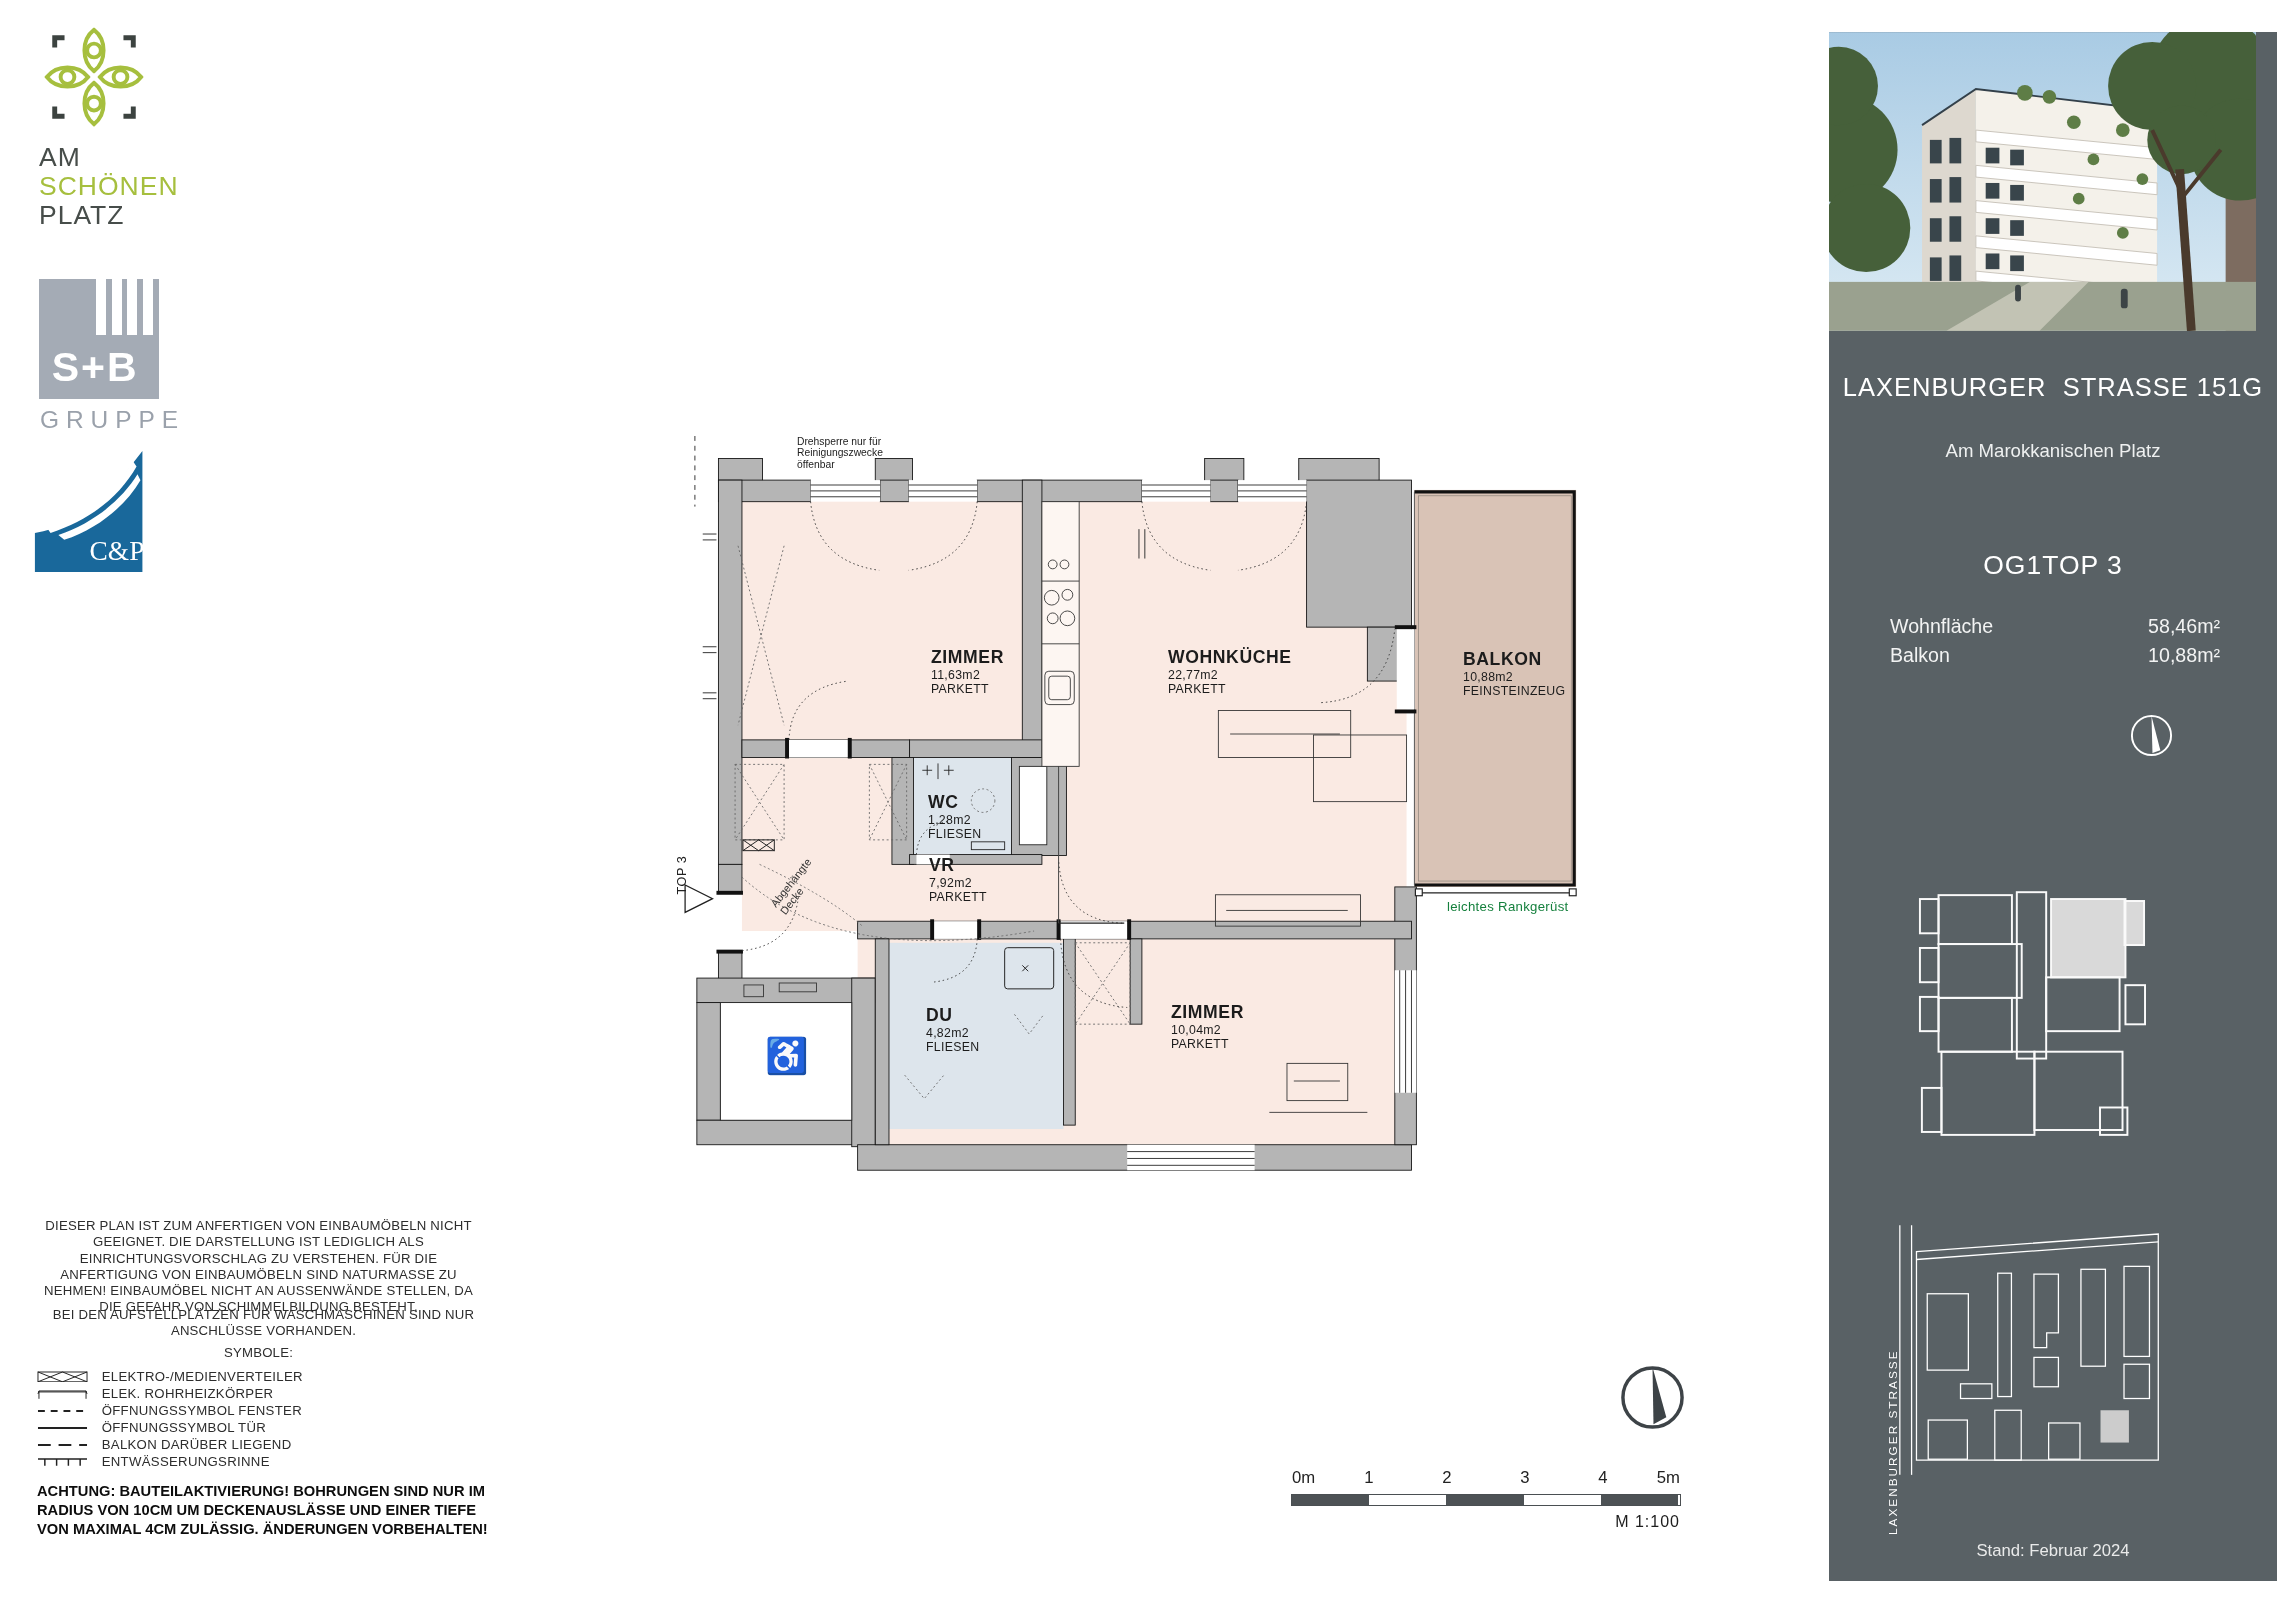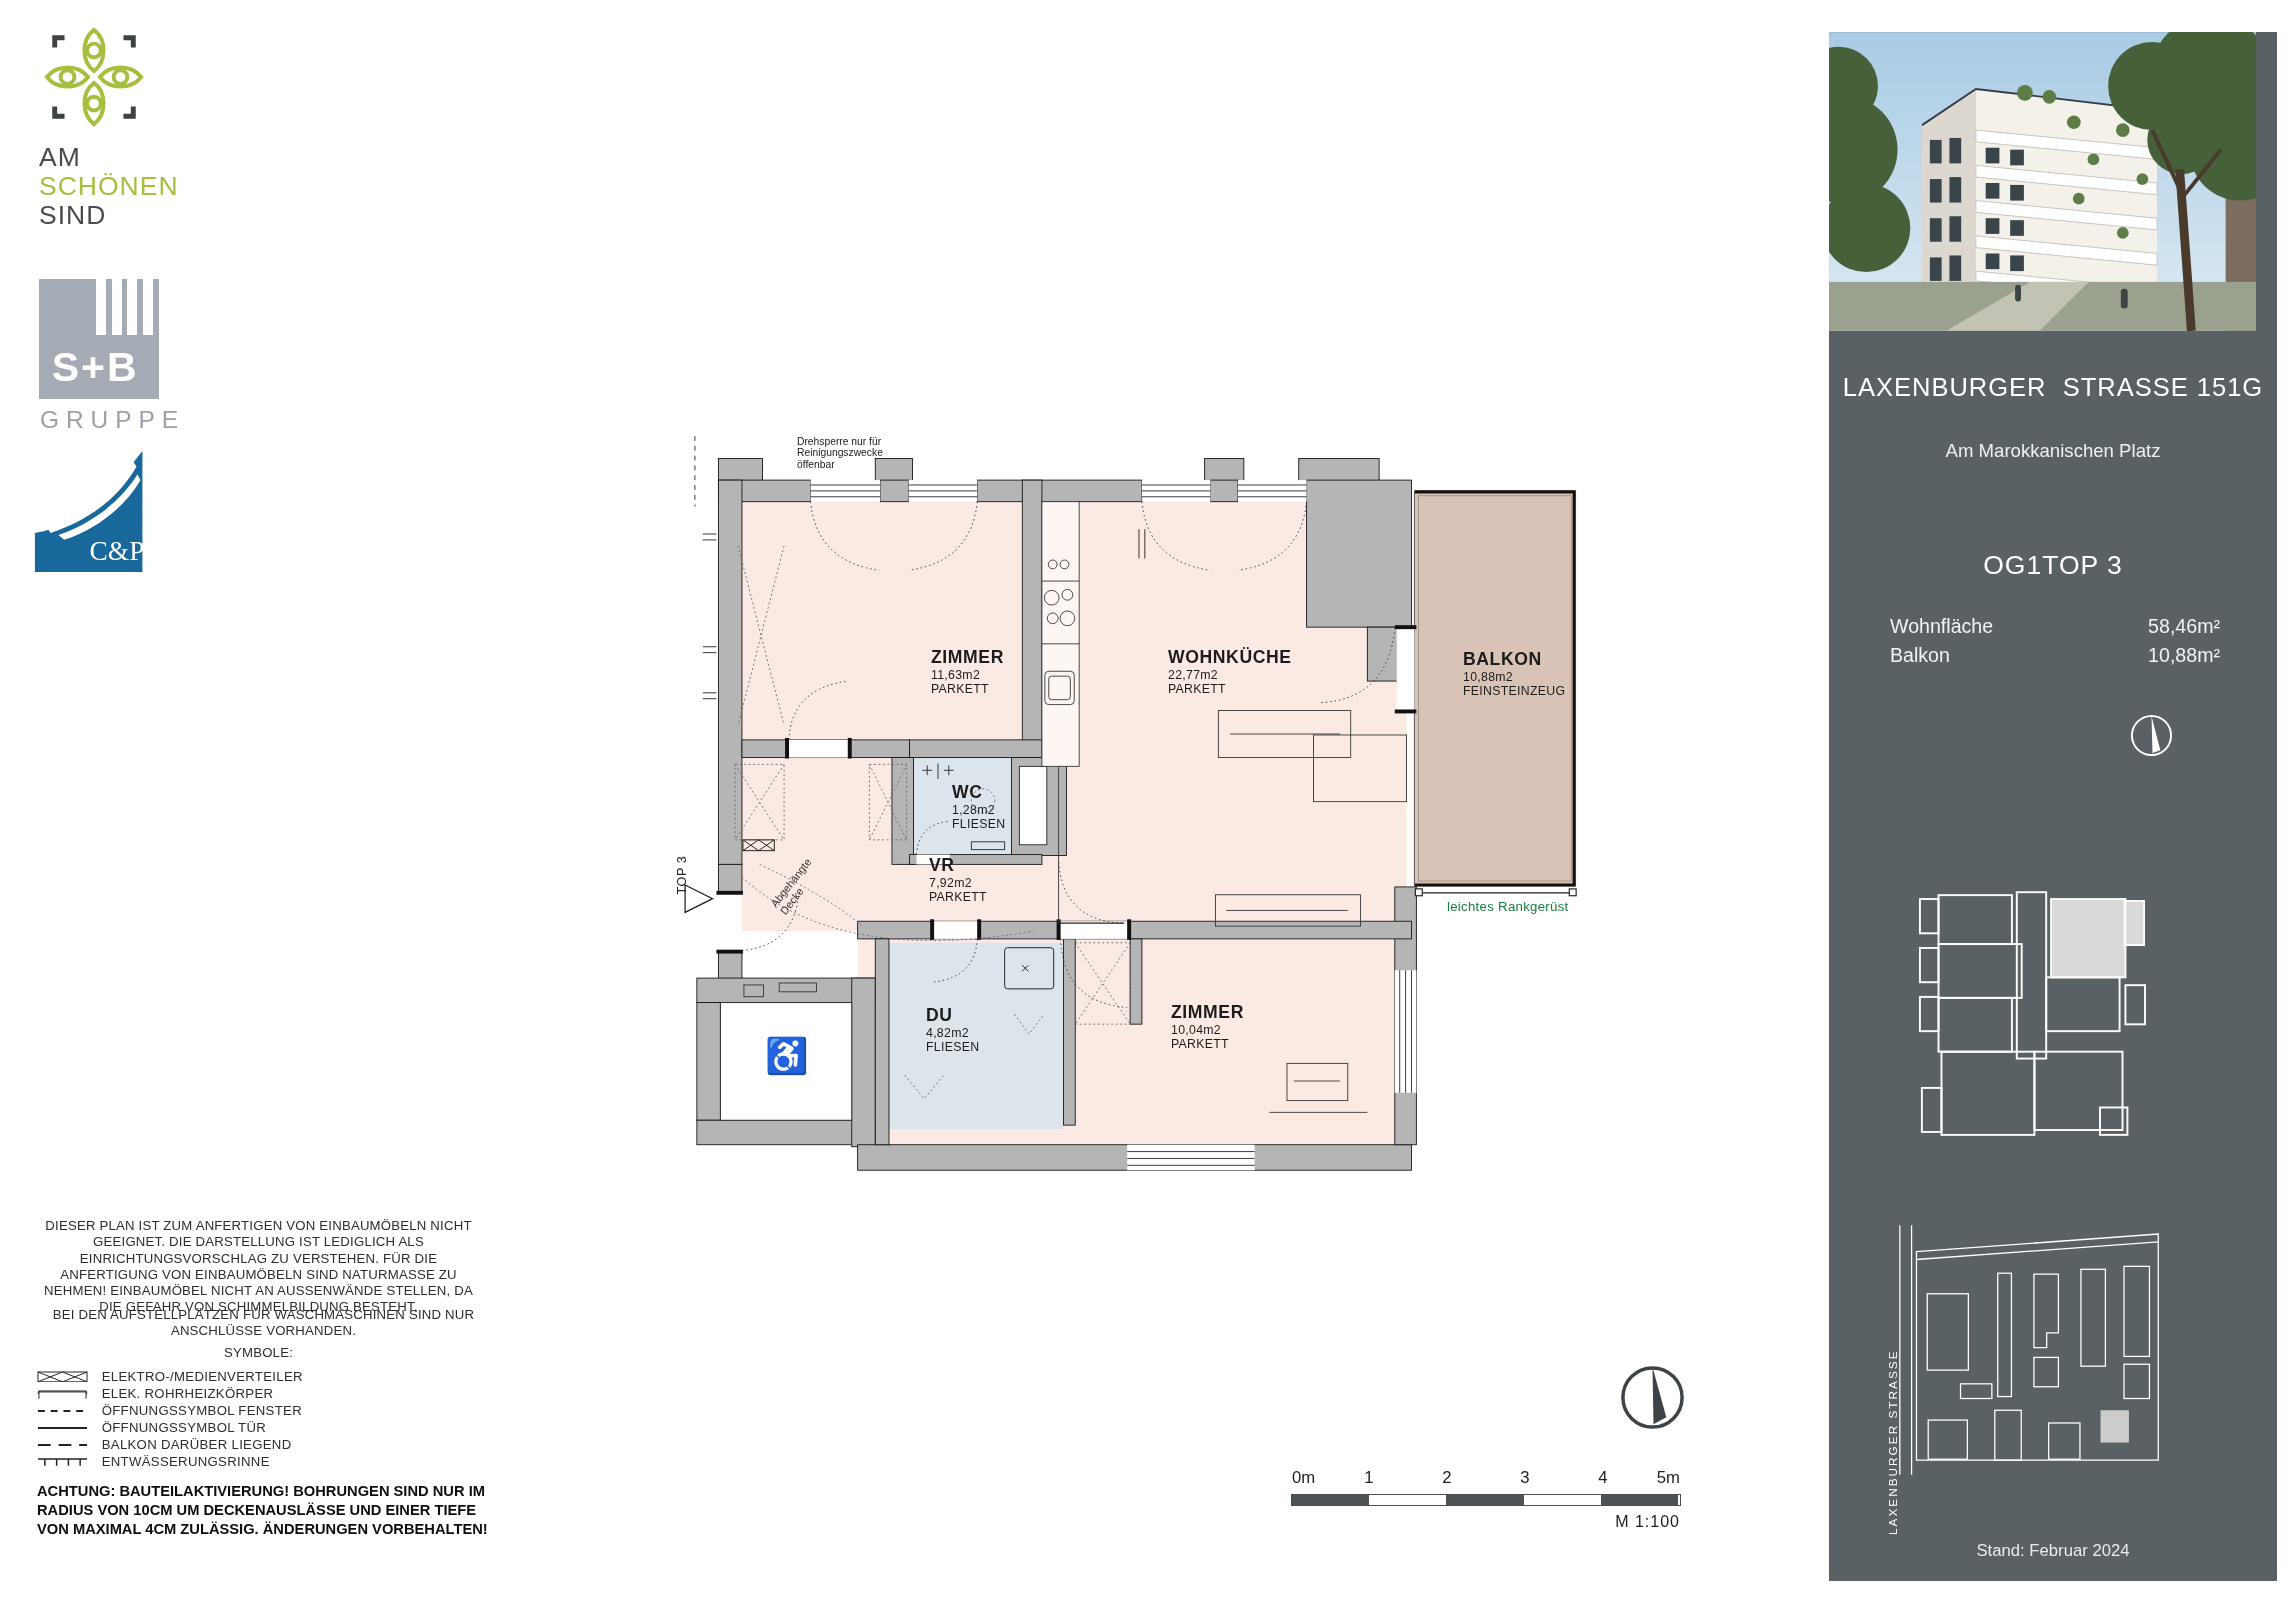--- a/index.html
+++ b/index.html
@@ -84,21 +84,21 @@
         <path d="M-40,-30 L-40,-40 L-30,-40"></path>
         <path d="M30,-40 L40,-40 L40,-30"></path>
         <path d="M40,30 L40,40 L30,40"></path>
         <path d="M-30,40 L-40,40 L-40,30"></path>
       </g>
     </g>
   </svg>
   <div class="brand-text">
     <div>AM</div>
     <div class="green">SCHÖNEN</div>
-    <div>SIND</div>
+    <div>PLATZ</div>
   </div>
 
   <div class="sb-box">
     <div class="sb-bar" style="left:57px;"></div>
     <div class="sb-bar" style="left:73px;"></div>
     <div class="sb-bar" style="left:88px;"></div>
     <div class="sb-bar" style="left:104px;"></div>
     <div class="sb-letters">S+B</div>
   </div>
   <div class="sb-sub">GRUPPE</div>
@@ -296,21 +296,21 @@
     <div class="room-label" style="left:487px;top:212px;">
       <div class="rname">WOHNKÜCHE</div>
       <div class="rsub">22,77m2</div>
       <div class="rsub">PARKETT</div>
     </div>
     <div class="room-label" style="left:782px;top:214px;">
       <div class="rname">BALKON</div>
       <div class="rsub">10,88m2</div>
       <div class="rsub">FEINSTEINZEUG</div>
     </div>
-    <div class="room-label" style="left:247px;top:347px;margin-left:24px;">
+    <div class="room-label" style="left:247px;top:357px;">
       <div class="rname">WC</div>
       <div class="rsub">1,28m2</div>
       <div class="rsub">FLIESEN</div>
     </div>
     <div class="room-label" style="left:248px;top:420px;">
       <div class="rname">VR</div>
       <div class="rsub">7,92m2</div>
       <div class="rsub">PARKETT</div>
     </div>
     <div class="room-label" style="left:245px;top:570px;">

